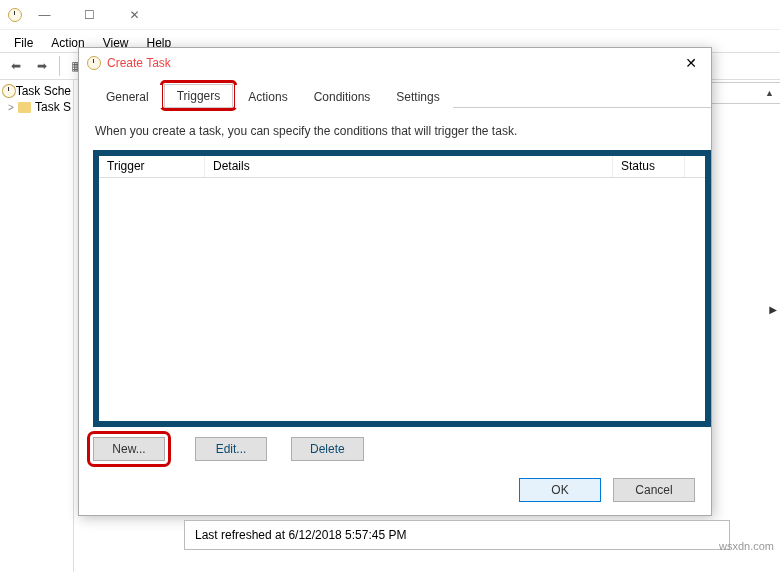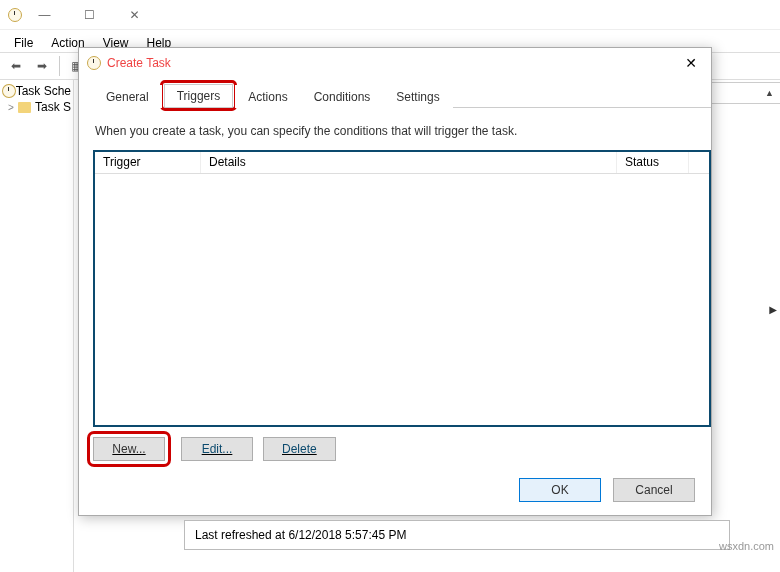--- a/index.html
+++ b/index.html
@@ -35,27 +35,27 @@
     .modal-titlebar { height: 30px; display: flex; align-items: center; padding: 0 4px 0 8px; }
     .modal-titlebar .title-text { flex: 1; color: #ef4444; }
     .modal-close { width: 32px; height: 24px; display: flex; align-items: center; justify-content: center; font-size: 14px; }
     .modal-body { padding: 6px 0 12px 14px; flex: 1; display: flex; flex-direction: column; }
     .tab-row { display: flex; border-bottom: 1px solid #ccc; height: 24px; align-items: flex-end; }
     .tab { padding: 4px 12px 4px 12px; border: 1px solid transparent; border-bottom: none; position: relative; top: 1px; background: #fff; color: #333; }
     .tab.active { border-color: #ccc; background: #fff; }
     .hl-red-tab { border: 3px solid #cc0000; border-radius: 5px; padding: 1px; margin: -4px -2px; }
     .hl-red-tab .tab { top: 0; border: 1px solid #ccc; border-bottom: none;}
     .instructions { padding: 16px 2px 12px 2px; color: #333; }
-    .listbox { flex: 1; border: 2px solid #0c4a6e; background: #fff; margin-bottom: 10px; }
+    .listbox { flex: 1; border: 6px solid #0c4a6e; background: #fff; margin-bottom: 10px; }
     .list-header { display: flex; height: 22px; border-bottom: 1px solid #ddd; }
     .list-col { padding: 3px 8px; border-right: 1px solid #eee; }
     .col-trigger { width: 106px; }
     .col-details { flex: 1; width: 350px; }
     .col-status { width: 72px; }
-    .button-row { display: flex; gap: 10px; align-items: center; text-decoration: underline; }
+    .button-row { display: flex; gap: 24px; align-items: center; }
     .btn { height: 24px; padding: 0 18px; background: #e1e1e1; border: 1px solid #adadad; color: #333; display: flex; align-items: center; justify-content: center; min-width: 72px; }
     .btn.disabled { color: #0c4a6e; }
     .hl-red-btn { border: 3px solid #cc0000; border-radius: 7px; padding: 3px; margin: -6px 0 -6px -6px; }
     .modal-footer { height: 42px; display: flex; justify-content: flex-end; align-items: center; gap: 12px; padding: 0 16px 8px 0; }
     .btn.primary { border: 1.5px solid #0078d7; background: #e5f1fb; min-width: 82px; }
     .btn.secondary { min-width: 82px; }
     
     .statusbar { position: absolute; left: 184px; bottom: 22px; right: 50px; height: 30px; border: 1px solid #bbb; border-top: 1px solid #bbb; display: flex; align-items: center; padding: 8px 10px; background: #fff; }
     
     .watermark { position: absolute; right: 6px; bottom: 20px; color: #999; font-size: 11px; }

